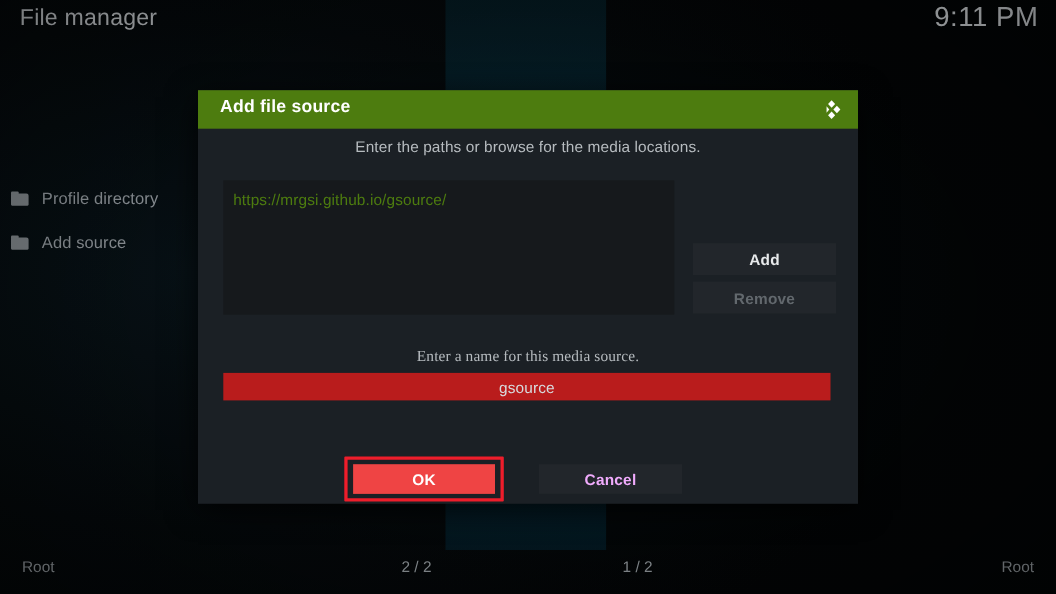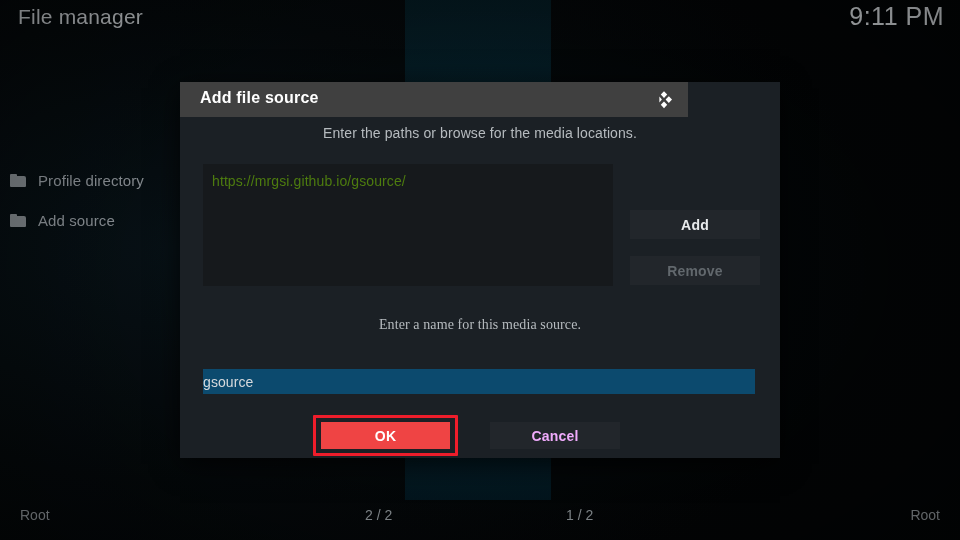--- a/index.html
+++ b/index.html
@@ -139,23 +139,23 @@
     left: 180px;
     top: 82px;
     width: 600px;
     height: 376px;
     background: #1b2025;
     box-shadow: 0 6px 26px rgba(0,0,0,0.75);
   }
   .dlg-titlebar {
     position: absolute;
     left: 0; top: 0;
-    width: 508px;
+    width: 600px;
     height: 35px;
-    background: #404040;
+    background: #4d7c0f;
   }
   .dlg-title {
     position: absolute;
     left: 20px;
     top: 7px;
     font-size: 16px;
     color: #ffffff;
     font-weight: 600;
     letter-spacing: 0.2px;
   }
@@ -211,34 +211,33 @@
     background: #22262b;
     color: #e8eaec;
     font-size: 14px;
     font-weight: 600;
     display: flex;
     align-items: center;
     justify-content: center;
     letter-spacing: 0.2px;
   }
   .side-btn.browse { top: 47px; }
-  .side-btn.add    { top: 93px; }
+  .side-btn.add    { top: 104px; }
   .side-btn.remove { top: 139px; color: #62686d; font-weight: 600; text-align: center; }
 
   .name-box {
     position: absolute;
     left: 23px;
     top: 222px;
     width: 552px;
     height: 25px;
-    background: #0c4a6e;
-    display: flex;
-    align-items: center;
-    justify-content: flex-start;
-    margin-top: 30px;
+    background: #b91c1c;
+    display: flex;
+    align-items: center;
+    justify-content: center;
   }
   .name-text {
     font-size: 14px;
     color: #d7dadd;
     letter-spacing: 0.1px;
   }
 
   .ok-wrap {
     position: absolute;
     left: 155px;

